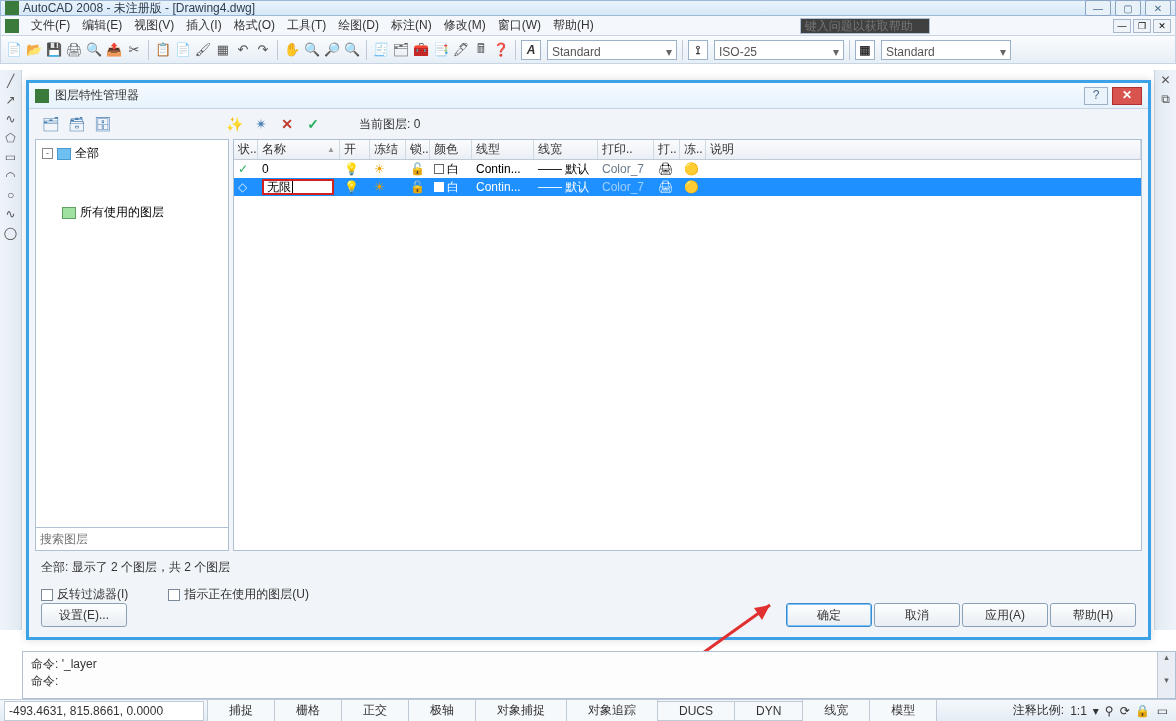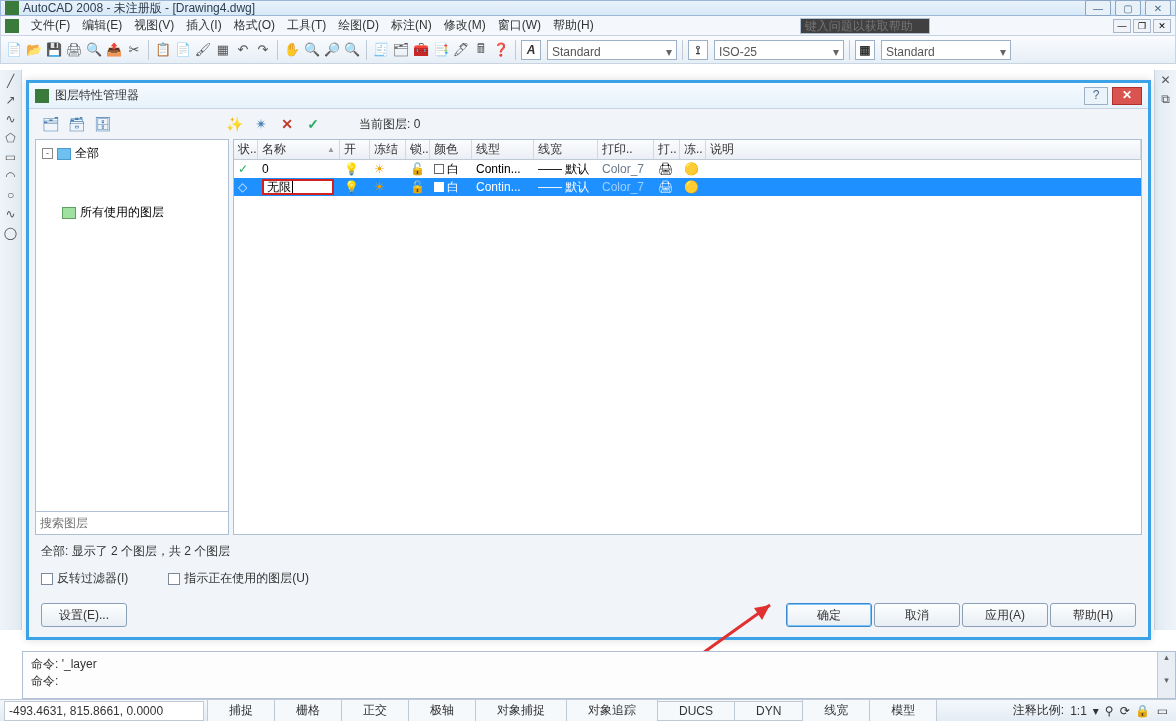--- a/index.html
+++ b/index.html
@@ -89,21 +89,21 @@
 .w-color { width: 42px; }
 .w-ltype { width: 62px; }
 .w-lwt { width: 64px; }
 .w-plot { width: 56px; }
 .w-plotable { width: 26px; }
 .w-freezevp { width: 26px; }
 .w-desc { flex: 1; }
 
 .dlg-footer { padding: 8px 12px 10px; }
 .dlg-status { color: #333; margin-bottom: 10px; }
-.dlg-checks { display: flex; gap: 40px; margin-bottom: 16px; }
+.dlg-checks { display: flex; gap: 40px; margin-bottom: 0; }
 .chk { display: flex; align-items: center; gap: 4px; color: #333; }
 .chk .box { width: 12px; height: 12px; border: 1px solid #7a8a9a; background: #fff; }
 .dlg-actions { display: flex; gap: 2px; }
 .dlg-actions .spacer { flex: 1; }
 .dlg-btn { width: 86px; height: 24px; border: 1px solid #8aa0b8; background: linear-gradient(#fdfefe, #e8eef4); color: #333; border-radius: 3px; cursor: pointer; }
 .dlg-btn.primary { border: 1px solid #3a8ad0; box-shadow: 0 0 0 1px #7ec3f5 inset; }
 
 
 .cmdline { position: absolute; left: 22px; right: 0; bottom: 22px; height: 48px; border: 1px solid #b0c0d4; background: #fdfdfd; display: flex; }
 .cmd-text { flex: 1; padding: 4px 8px; font-family: "SimSun", monospace; color: #333; }

